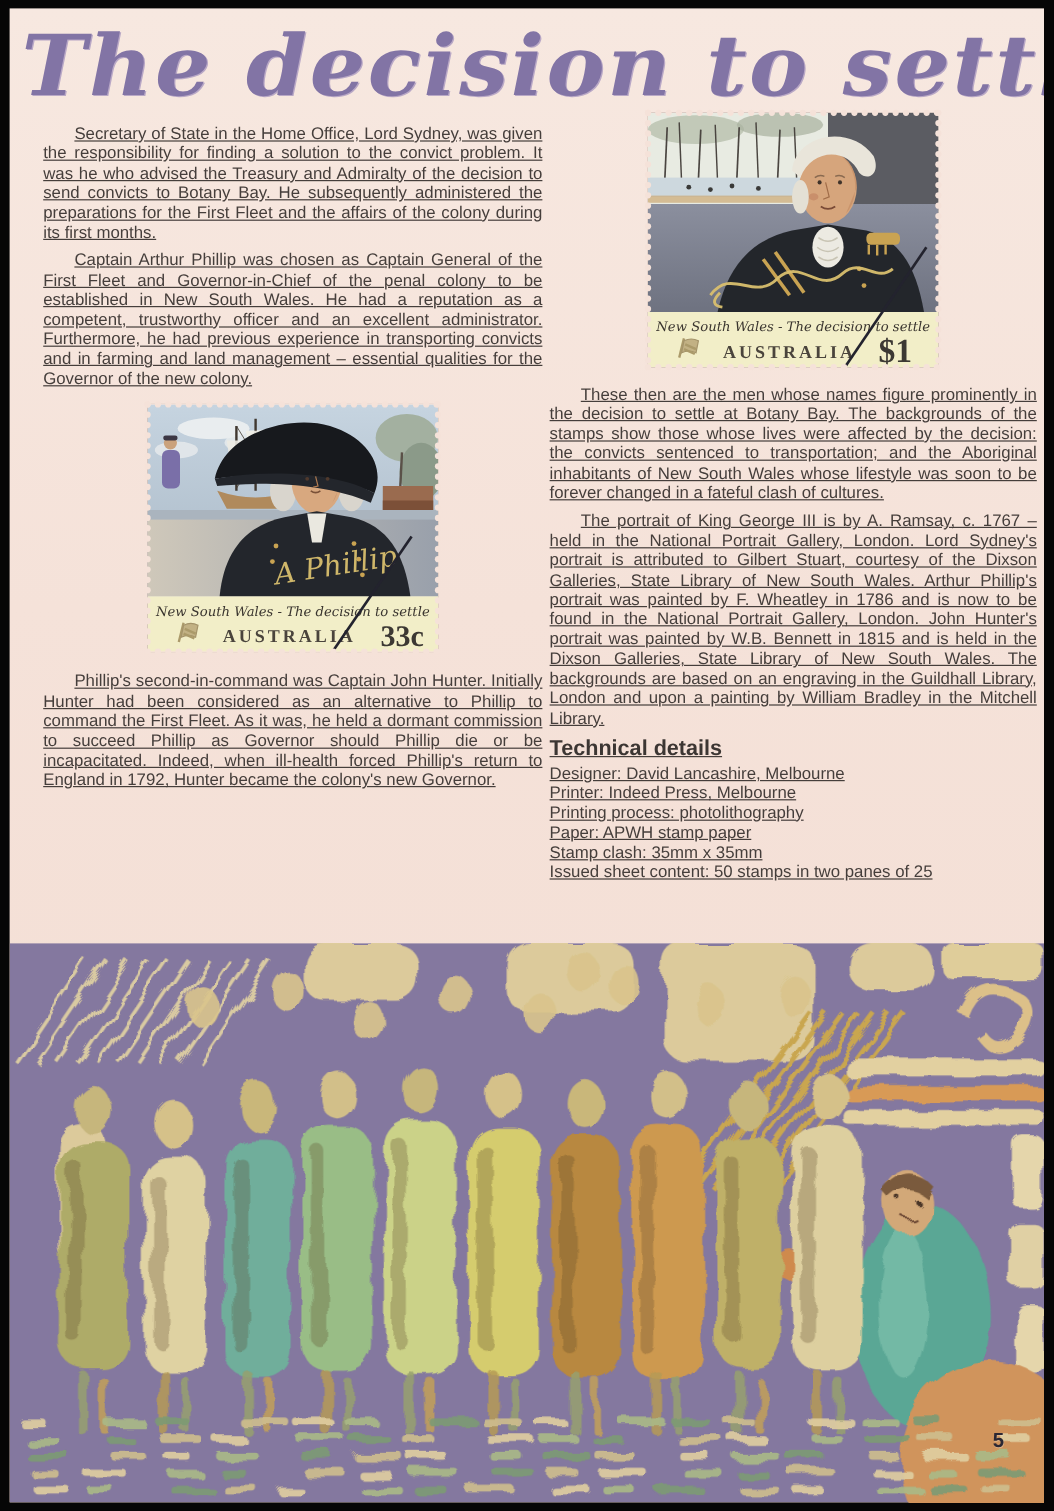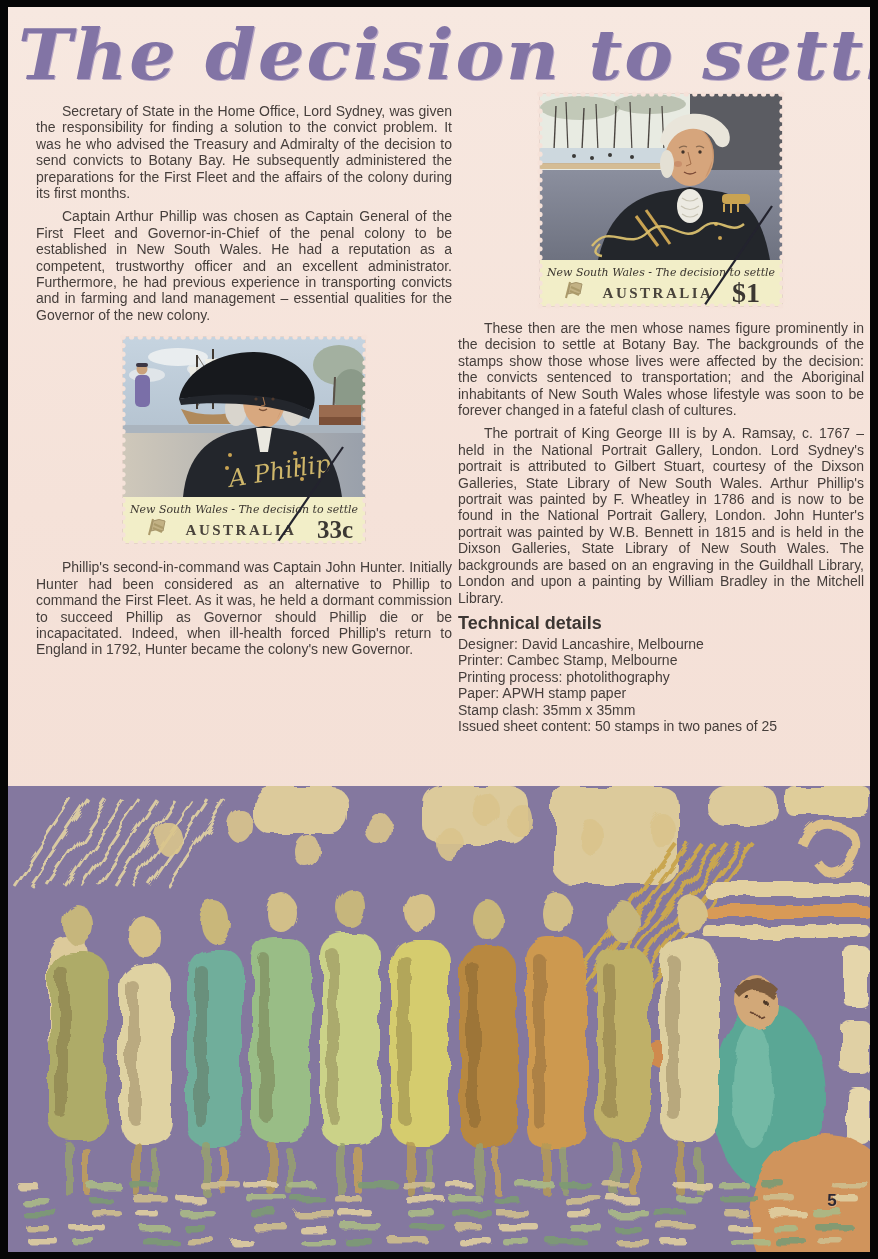--- a/index.html
+++ b/index.html
@@ -13,21 +13,21 @@
     overflow:hidden;
   }
   .title{
     position:absolute;left:10px;top:0px;width:850px;
     font-family:"DejaVu Serif",serif;font-style:italic;font-weight:bold;
     font-size:70px;line-height:96px;color:#8274a5;
     letter-spacing:2px;white-space:nowrap;
     transform:scaleX(1.04);transform-origin:left center;
     text-shadow:1px 1px 0 #b9a8c6;
   }
-  .col{position:absolute;color:#453e3b;}
+  .col{position:absolute;color:#453e3b;text-decoration:underline;}
   .col-left{left:28px;top:96px;width:416px;}
   .col-right{left:450px;top:86px;width:406px;}
   .col p{
     margin:0 0 7px 0;font-size:14px;line-height:16.4px;
     text-align:justify;text-indent:26px;color:#453e3b;
   }
   .stamp{position:relative;box-shadow:0 0 0 0.5px rgba(120,100,90,.25);}
   .stamp-phillip{width:242px;height:206px;margin:14px auto 16px;}
   .stamp-hunter{width:242px;height:212px;margin:1px auto 14px;}
   .stamp svg.art{display:block;}
@@ -427,21 +427,21 @@
           <circle cx="242" cy="206.39999999999992" r="2.6" fill="#f5e2d9"></circle>
         </svg>
       </div>
 
     <p>These then are the men whose names figure prominently in the decision to settle at Botany Bay. The backgrounds of the stamps show those whose lives were affected by the decision: the convicts sentenced to transportation; and the Aboriginal inhabitants of New South Wales whose lifestyle was soon to be forever changed in a fateful clash of cultures.</p>
     <p>The portrait of King George III is by A. Ramsay, c. 1767 – held in the National Portrait Gallery, London. Lord Sydney's portrait is attributed to Gilbert Stuart, courtesy of the Dixson Galleries, State Library of New South Wales. Arthur Phillip's portrait was painted by F. Wheatley in 1786 and is now to be found in the National Portrait Gallery, London. John Hunter's portrait was painted by W.B. Bennett in 1815 and is held in the Dixson Galleries, State Library of New South Wales. The backgrounds are based on an engraving in the Guildhall Library, London and upon a painting by William Bradley in the Mitchell Library.</p>
 
     <div class="tech-heading">Technical details</div>
     <div class="tech-list">
         <div class="tech-line">Designer: David Lancashire, Melbourne</div>
-        <div class="tech-line">Printer: Cambec Stamp, Melbourne</div>
+        <div class="tech-line">Printer: Indeed Press, Melbourne</div>
         <div class="tech-line">Printing process: photolithography</div>
         <div class="tech-line">Paper: APWH stamp paper</div>
         <div class="tech-line">Stamp clash: 35mm x 35mm</div>
         <div class="tech-line">Issued sheet content: 50 stamps in two panes of 25</div>
       </div>
   </div>
 
   <div class="artwork">
     <svg width="862" height="466" viewBox="0 0 862 466" preserveAspectRatio="none">
       <defs>

